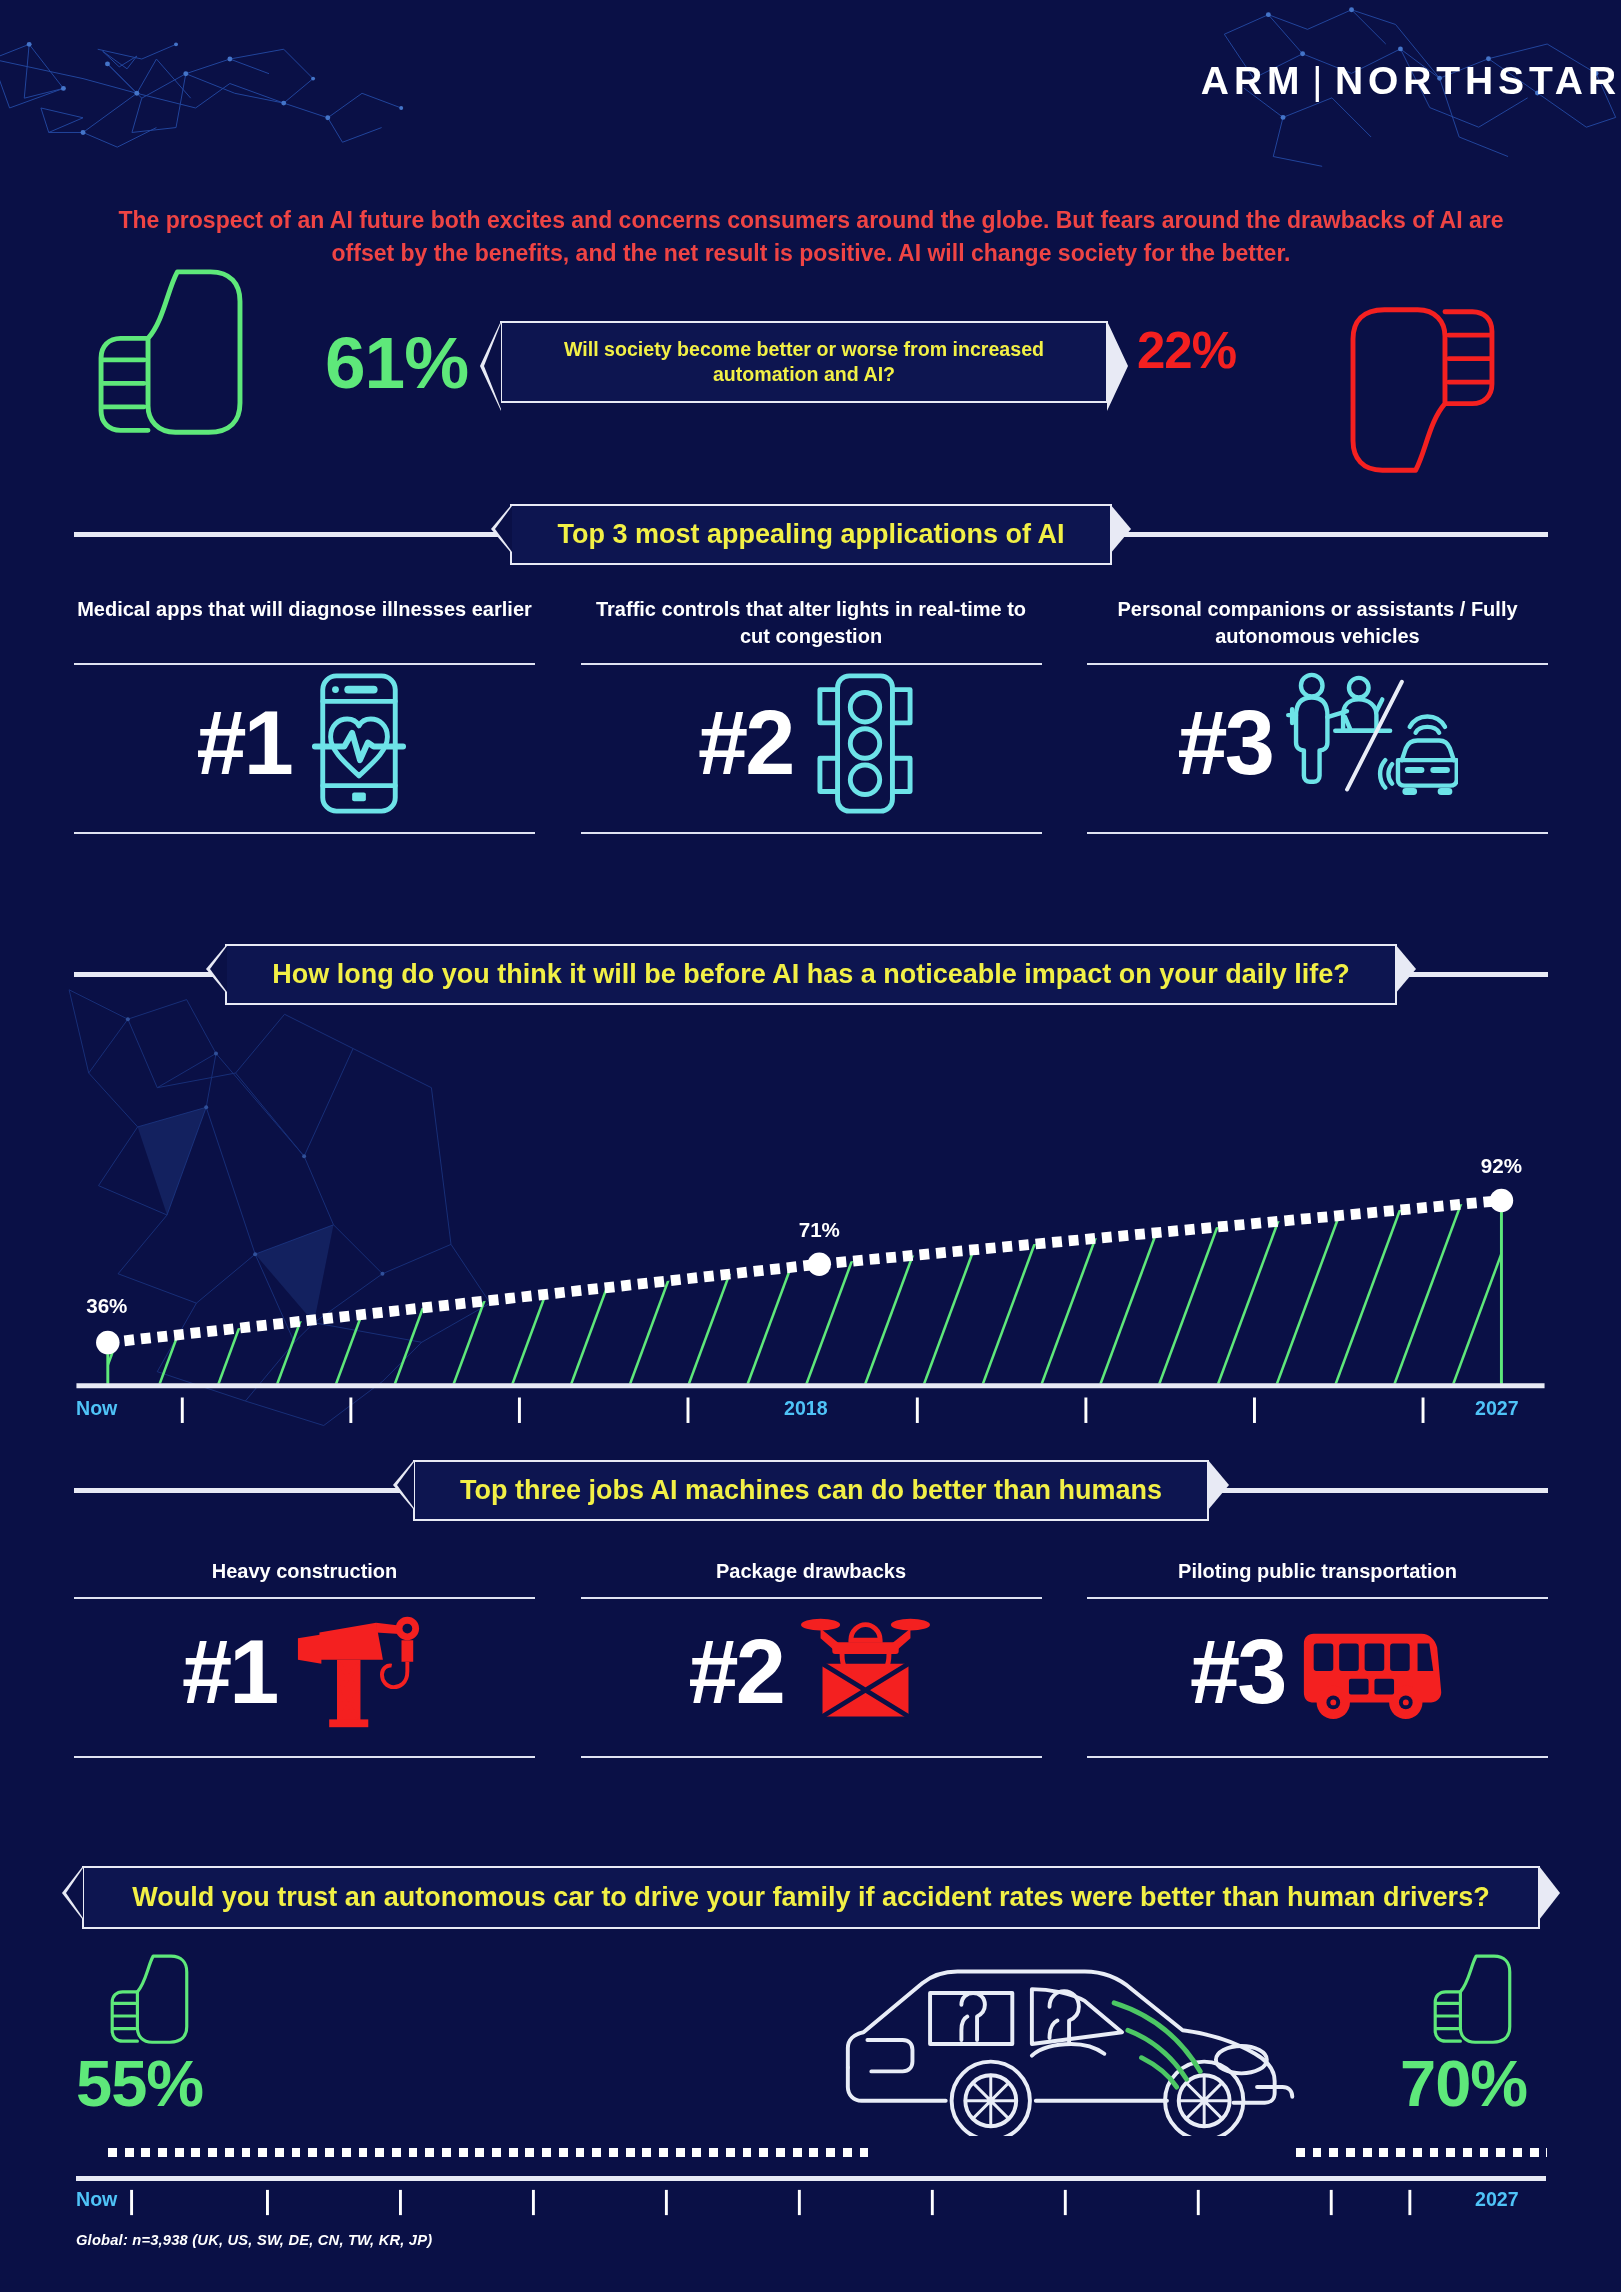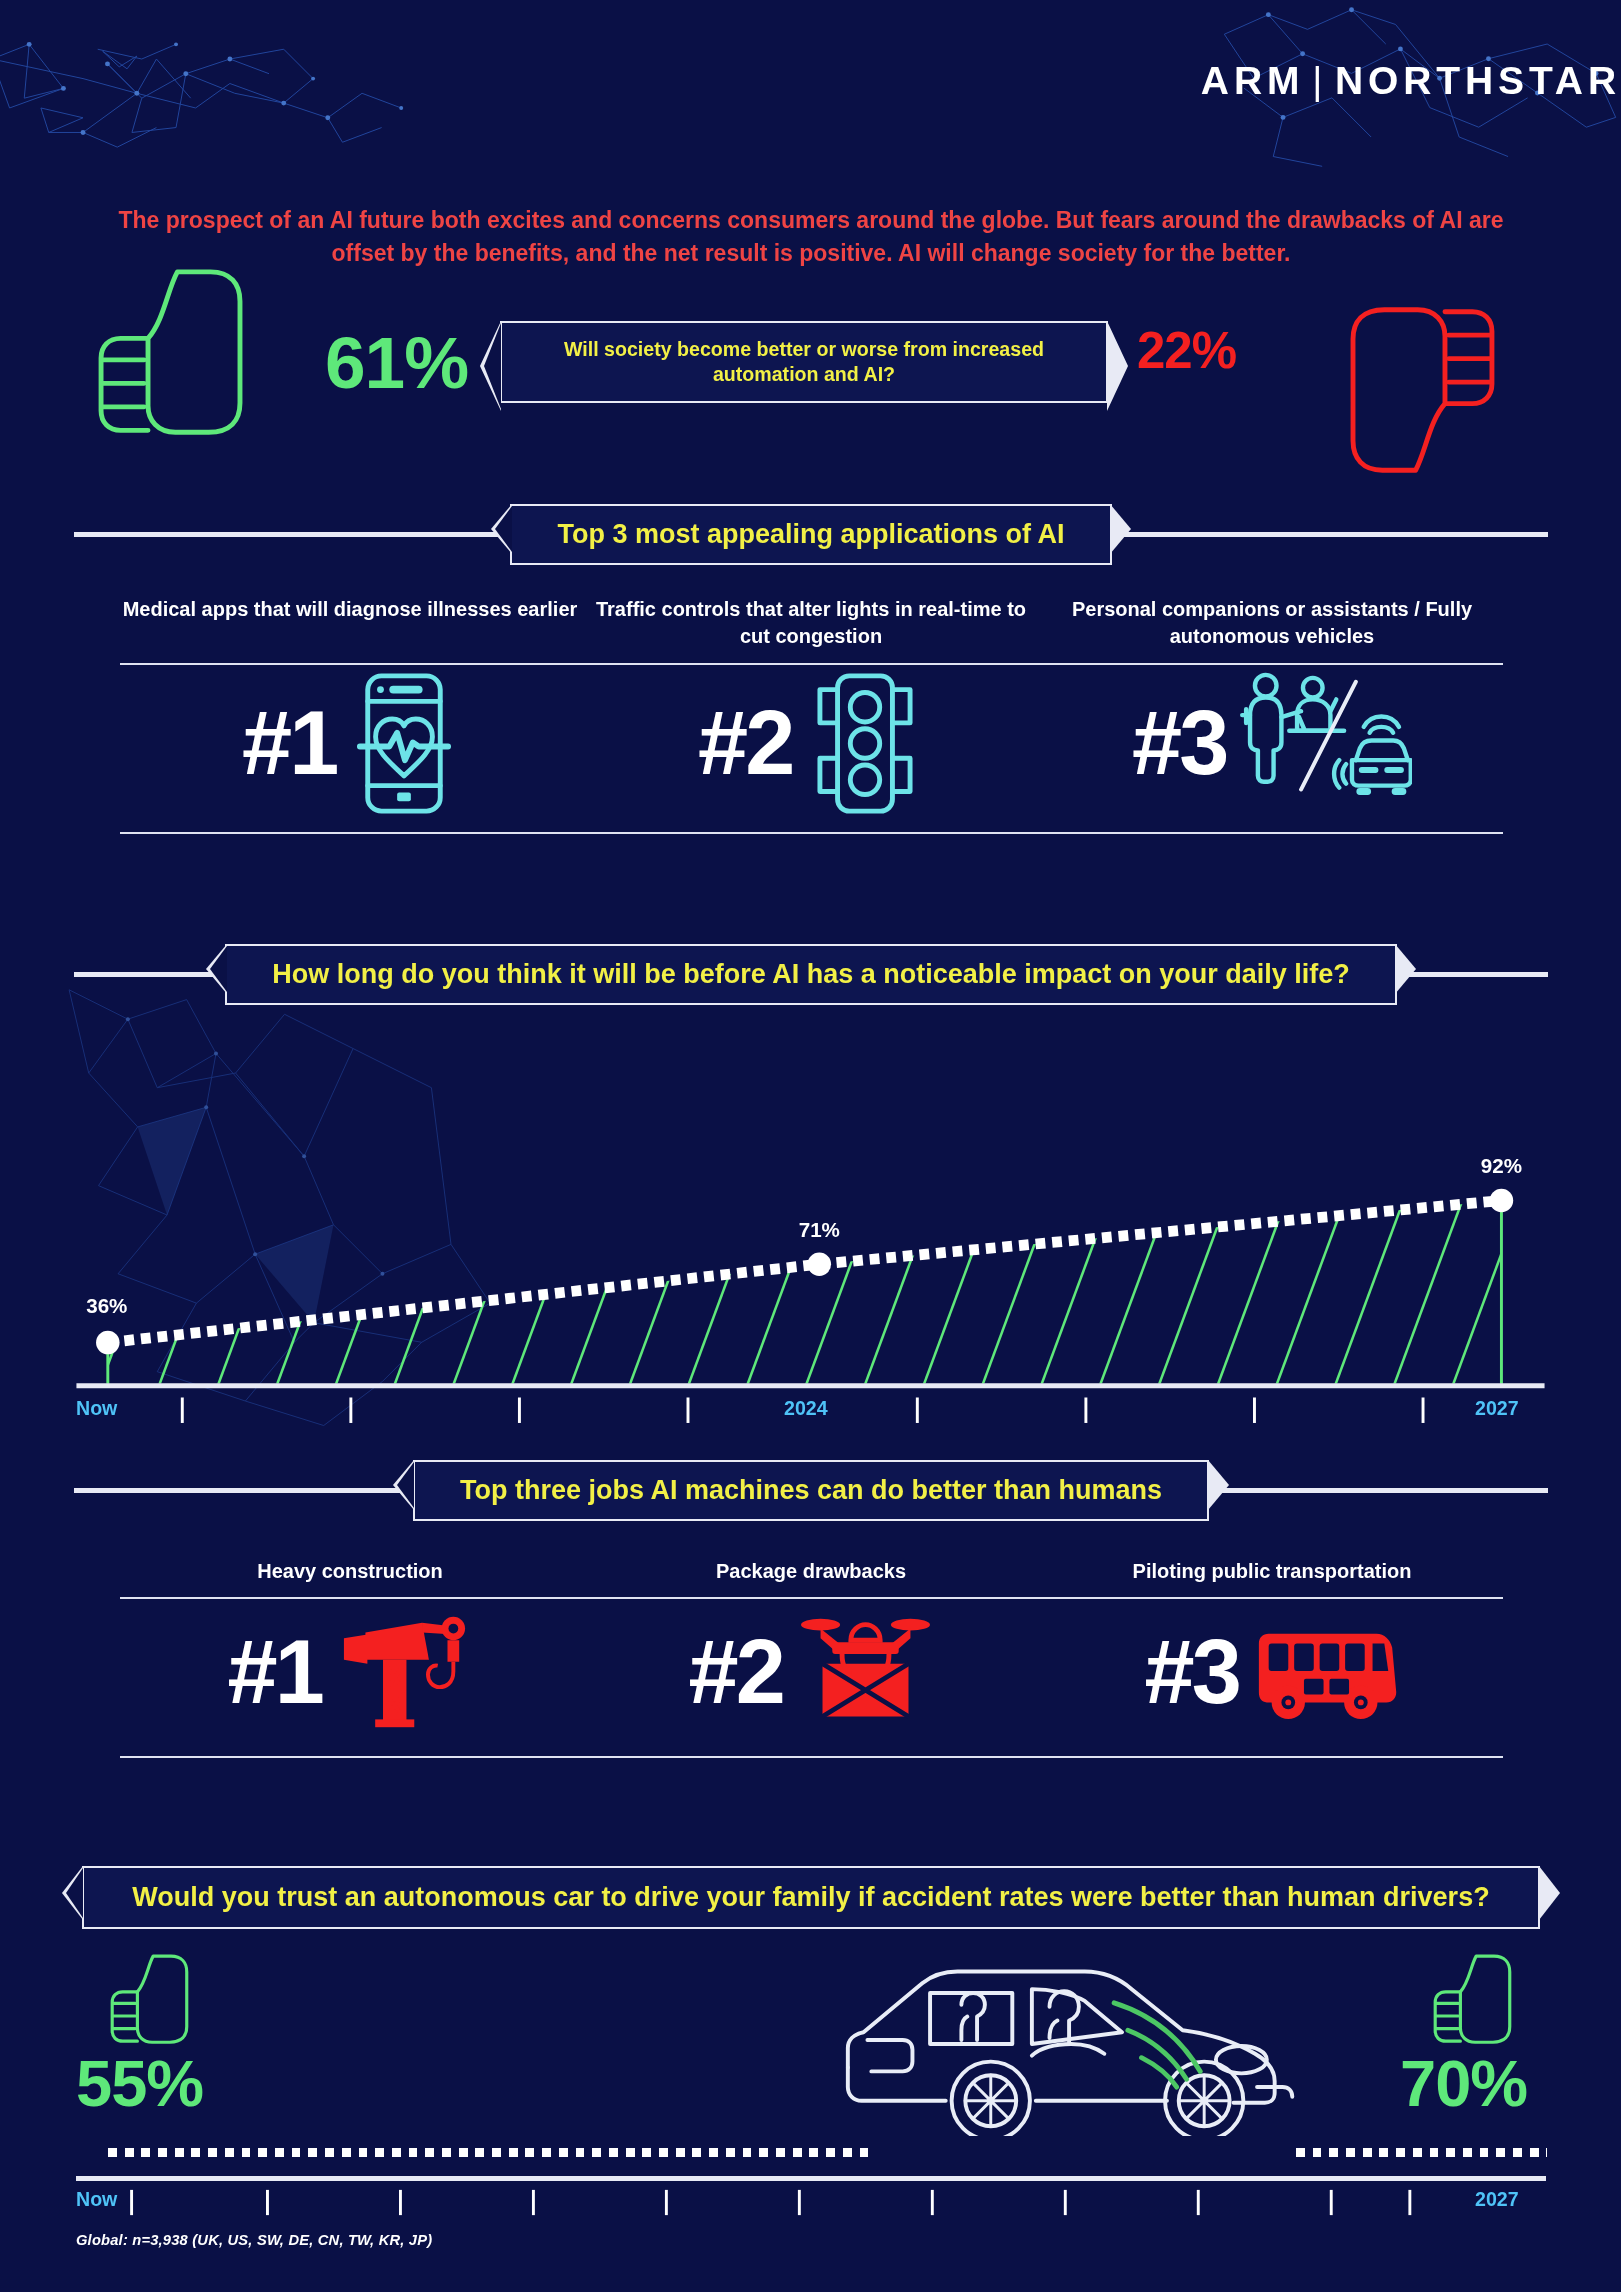--- a/index.html
+++ b/index.html
@@ -49,21 +49,21 @@
   }
   .ribbon.notch .inner-notch-l{ left:-17.6px; border-right:17.6px solid #0a1046;}
   .ribbon.notch .inner-notch-r{ right:-17.6px; border-left:17.6px solid #0a1046;}
 
   
   .sec1{ position:absolute; top:276px; left:0; width:100%; height:196px;}
   .pct-green{ color:#5ee87a; font-size:73px; font-weight:600; letter-spacing:-1px;}
   .pct-red{ color:#f42020; font-size:51px; font-weight:600; letter-spacing:-1px;}
 
   
-  .cards{ position:absolute; left:74px; width:1474px; display:flex; justify-content:center;}
+  .cards{ position:absolute; left:74px; width:1474px; display:flex; justify-content:space-between;}
   .card{ width:461px; }
   .card-title{ text-align:center; font-size:20px; line-height:1.34; font-weight:600; color:#fff; min-height:57px;}
   .card-rule{ height:2px; background:#dfe3f2; margin:9.8px 0 0 0;}
   .card-body{ display:flex; align-items:center; justify-content:center; gap:13.7px; height:157px;}
   .rank{ font-size:90px; font-weight:bold; color:#fff; letter-spacing:-2.9px; line-height:1;}
 
   
   .chart-zone{ position:absolute; left:0; top:1019px; width:100%; height:412px;}
   .axis-lab{ color:#4fc3f7; font-weight:bold; font-size:19.6px;}
   .val-lab{ fill:#ffffff; font-size:21px; font-weight:600; font-family:"Liberation Sans", sans-serif;}
@@ -324,21 +324,21 @@
         <line x1="358" y1="386" x2="358" y2="412"></line>
       <line x1="530" y1="386" x2="530" y2="412"></line>
         <line x1="702" y1="386" x2="702" y2="412"></line>
       <line x1="936" y1="386" x2="936" y2="412"></line>
         <line x1="1108" y1="386" x2="1108" y2="412"></line>
       <line x1="1280" y1="386" x2="1280" y2="412"></line>
         <line x1="1452" y1="386" x2="1452" y2="412"></line>
     </g>
   </svg>
   <div class="axis-lab" style="position:absolute;left:76px;top:378px;">Now</div>
-  <div class="axis-lab" style="position:absolute;left:784px;top:378px;">2024</div>
+  <div class="axis-lab" style="position:absolute;left:784px;top:378px;">2018</div>
   <div class="axis-lab" style="position:absolute;left:1475px;top:378px;">2027</div>
 </div>
 
 <div class="ribbon-wrap" style="left:74px; top:1465px; width:1474px; height:51px;">
   <div class="ribbon-line"></div>
   <div class="ribbon notch" style="--h:51px;--hi:47px;">
     <span class="inner-notch-l"></span><span class="inner-notch-r"></span>
     <span>Top three jobs AI machines can do better than humans</span>
   </div>
   <div class="ribbon-line"></div>

